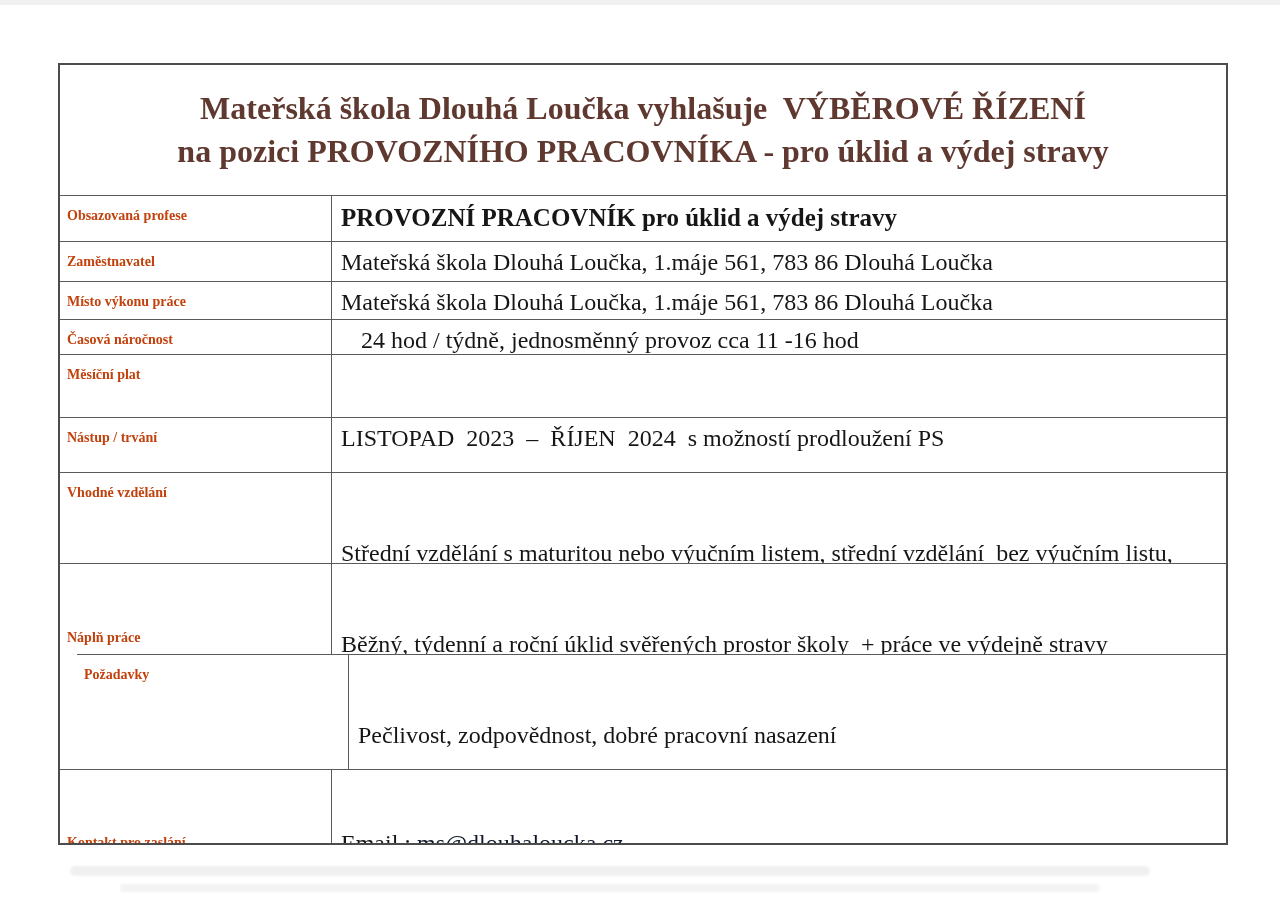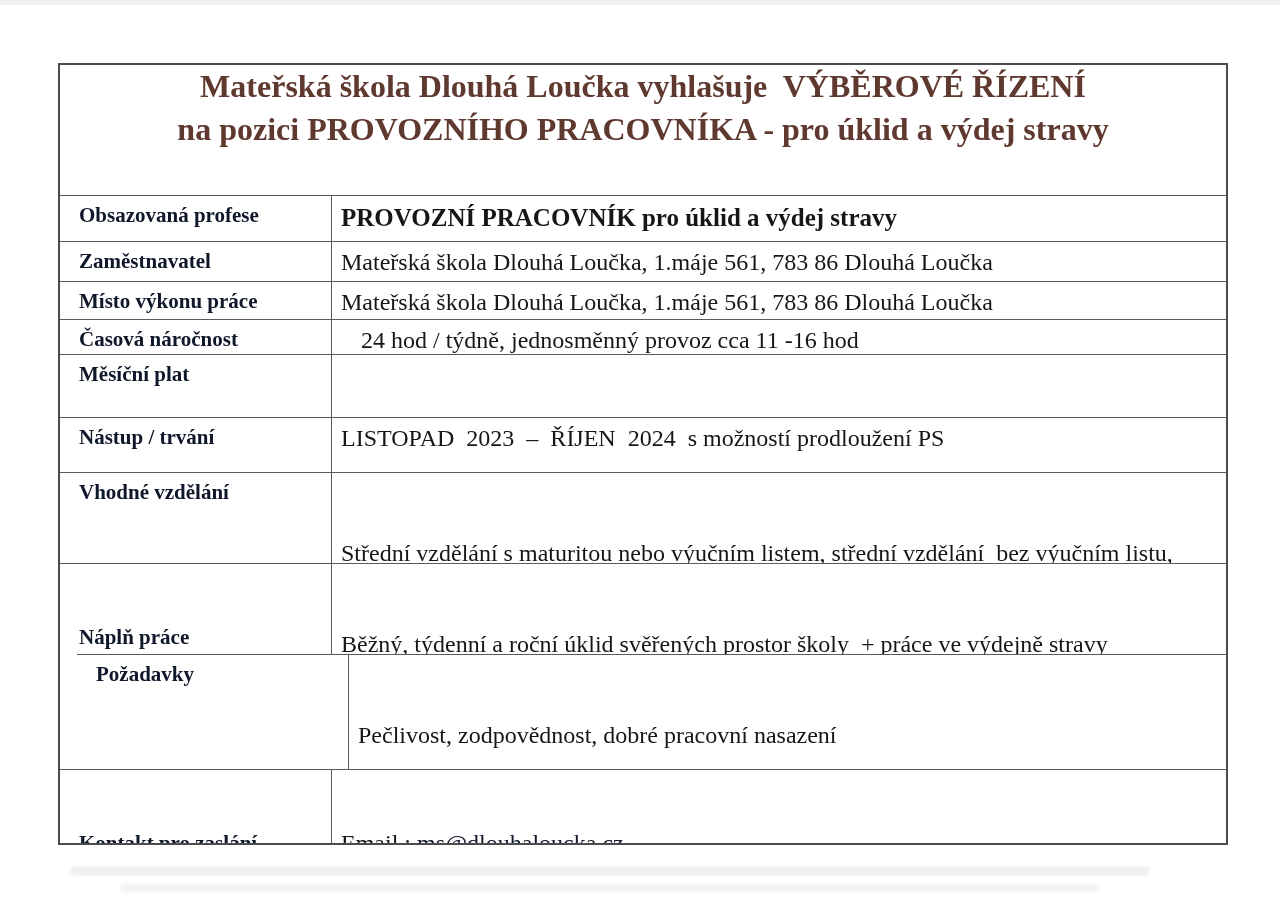--- a/index.html
+++ b/index.html
@@ -12,29 +12,29 @@
   .top-streak{left:0; top:0; width:1280px; height:5px; background:#e3e3e3; opacity:.55;}
   .smudge1{left:70px; top:866px; width:1080px; height:10px; background:#ededed; border-radius:5px; opacity:.8; filter:blur(1px);}
   .smudge2{left:120px; top:884px; width:980px; height:8px; background:#f1f1f1; border-radius:4px; opacity:.8; filter:blur(1px);}
   .dot-artifact{left:229px; top:238px; width:5px; height:4px; background:#8a8a8a; border-radius:50%; opacity:.8;}
 
   .doc-table{
     position:absolute; left:58px; top:63px; width:1170px;
     border:2px solid #4c4c4c; box-sizing:border-box; background:#ffffff;
   }
   .title-row{
-    height:130px; display:flex; flex-direction:column; justify-content:flex-start;
+    height:130px; display:flex; flex-direction:column; justify-content:center;
     align-items:center; text-align:center; color:#5f382f; font-weight:bold;
     font-size:32px; line-height:43px; white-space:pre-wrap;
   }
   .row{display:flex; border-top:1px solid #5a5a5a; box-sizing:border-box;}
   .cell{box-sizing:border-box; overflow:hidden;}
   .label{
     width:272px; border-right:1px solid #5a5a5a; font-weight:bold;
-    font-size:21px; line-height:27px; padding:6px 6px 0 19px; color:#0f172a;
+    font-size:14px; line-height:27px; padding:6px 6px 0 7px; color:#c2410c;
     white-space:pre-wrap;
   }
   .value{
     flex:1; font-size:24px; line-height:30px; padding:5px 10px 0 9px;
     color:#161616; white-space:pre-wrap;
   }
   .r1{height:46px;} .r2{height:40px;} .r3{height:38px;} .r4{height:35px;gap:20px;}
   .r5{height:63px;} .r6{height:55px;} .r7{height:91px;} .r8{height:91px;}
   .r9{height:115px;margin-left:17px;} .r10{height:74px;}
   .r1 .value{font-weight:bold; font-size:25px; padding-top:7px;}

